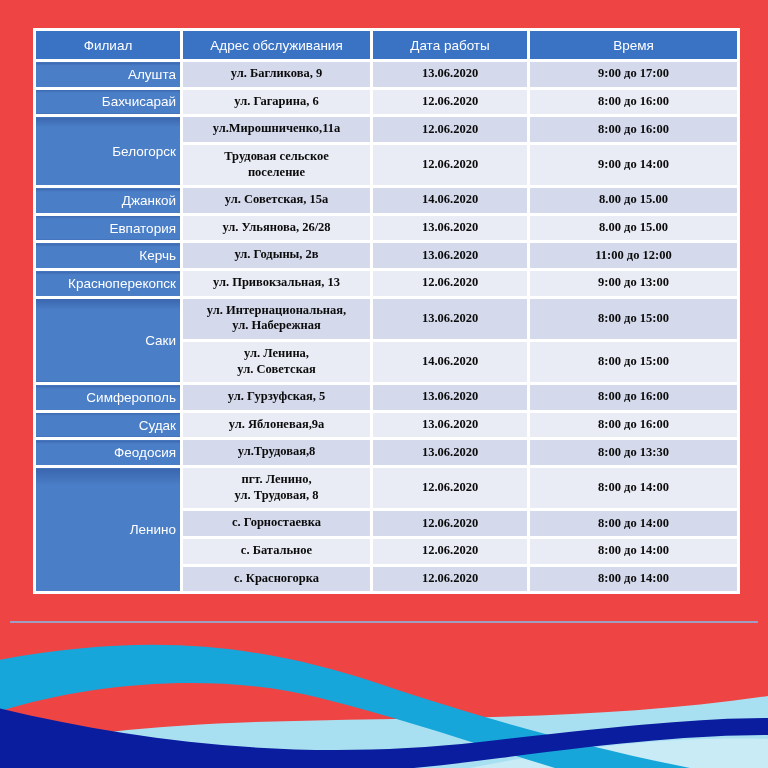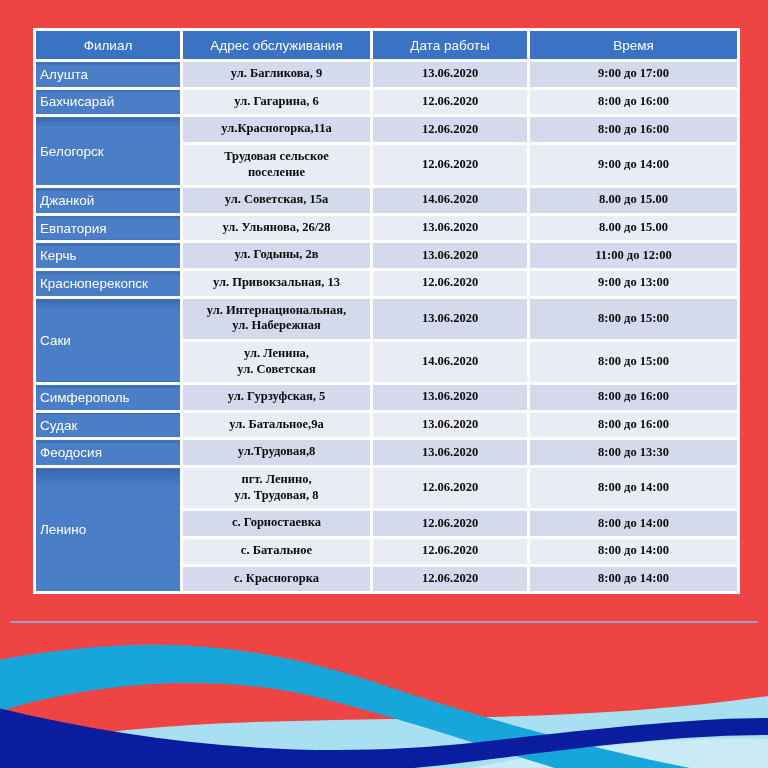--- a/index.html
+++ b/index.html
@@ -41,21 +41,21 @@
     text-align: center;
   }
   td {
     border: 3px solid #ffffff;
   }
   td.branch {
     background: linear-gradient(180deg, #3a66ae 0%, #4a7ec6 14%);
     color: #ffffff;
     font-size: 13.5px;
     font-weight: 400;
-    text-align: left;
+    text-align: right;
     vertical-align: middle;
     padding: 2px 4px;
   }
   td.data {
     font-family: "Liberation Serif", serif;
     font-weight: 700;
     font-size: 12.5px;
     color: #0b0b0b;
     text-align: center;
     padding: 4px 4px 5px 4px;
@@ -117,21 +117,21 @@
           <td class="data time">9:00 до 17:00</td>
         </tr>
         <tr class="light">
           <td class="branch" rowspan="1">Бахчисарай</td>
           <td class="data addr">ул. Гагарина, 6</td>
           <td class="data date">12.06.2020</td>
           <td class="data time">8:00 до 16:00</td>
         </tr>
         <tr class="dark">
           <td class="branch" rowspan="2">Белогорск</td>
-          <td class="data addr">ул.Красногорка,11а</td>
+          <td class="data addr">ул.Мирошниченко,11а</td>
           <td class="data date">12.06.2020</td>
           <td class="data time">8:00 до 16:00</td>
         </tr>
         <tr class="light">
           <td class="data addr">Трудовая сельское
 поселение</td>
           <td class="data date">12.06.2020</td>
           <td class="data time">9:00 до 14:00</td>
         </tr>
         <tr class="dark">
@@ -172,21 +172,21 @@
           <td class="data time">8:00 до 15:00</td>
         </tr>
         <tr class="dark">
           <td class="branch" rowspan="1">Симферополь</td>
           <td class="data addr">ул. Гурзуфская, 5</td>
           <td class="data date">13.06.2020</td>
           <td class="data time">8:00 до 16:00</td>
         </tr>
         <tr class="light">
           <td class="branch" rowspan="1">Судак</td>
-          <td class="data addr">ул. Батальное,9а</td>
+          <td class="data addr">ул. Яблоневая,9а</td>
           <td class="data date">13.06.2020</td>
           <td class="data time">8:00 до 16:00</td>
         </tr>
         <tr class="dark">
           <td class="branch" rowspan="1">Феодосия</td>
           <td class="data addr">ул.Трудовая,8</td>
           <td class="data date">13.06.2020</td>
           <td class="data time">8:00 до 13:30</td>
         </tr>
         <tr class="light">

